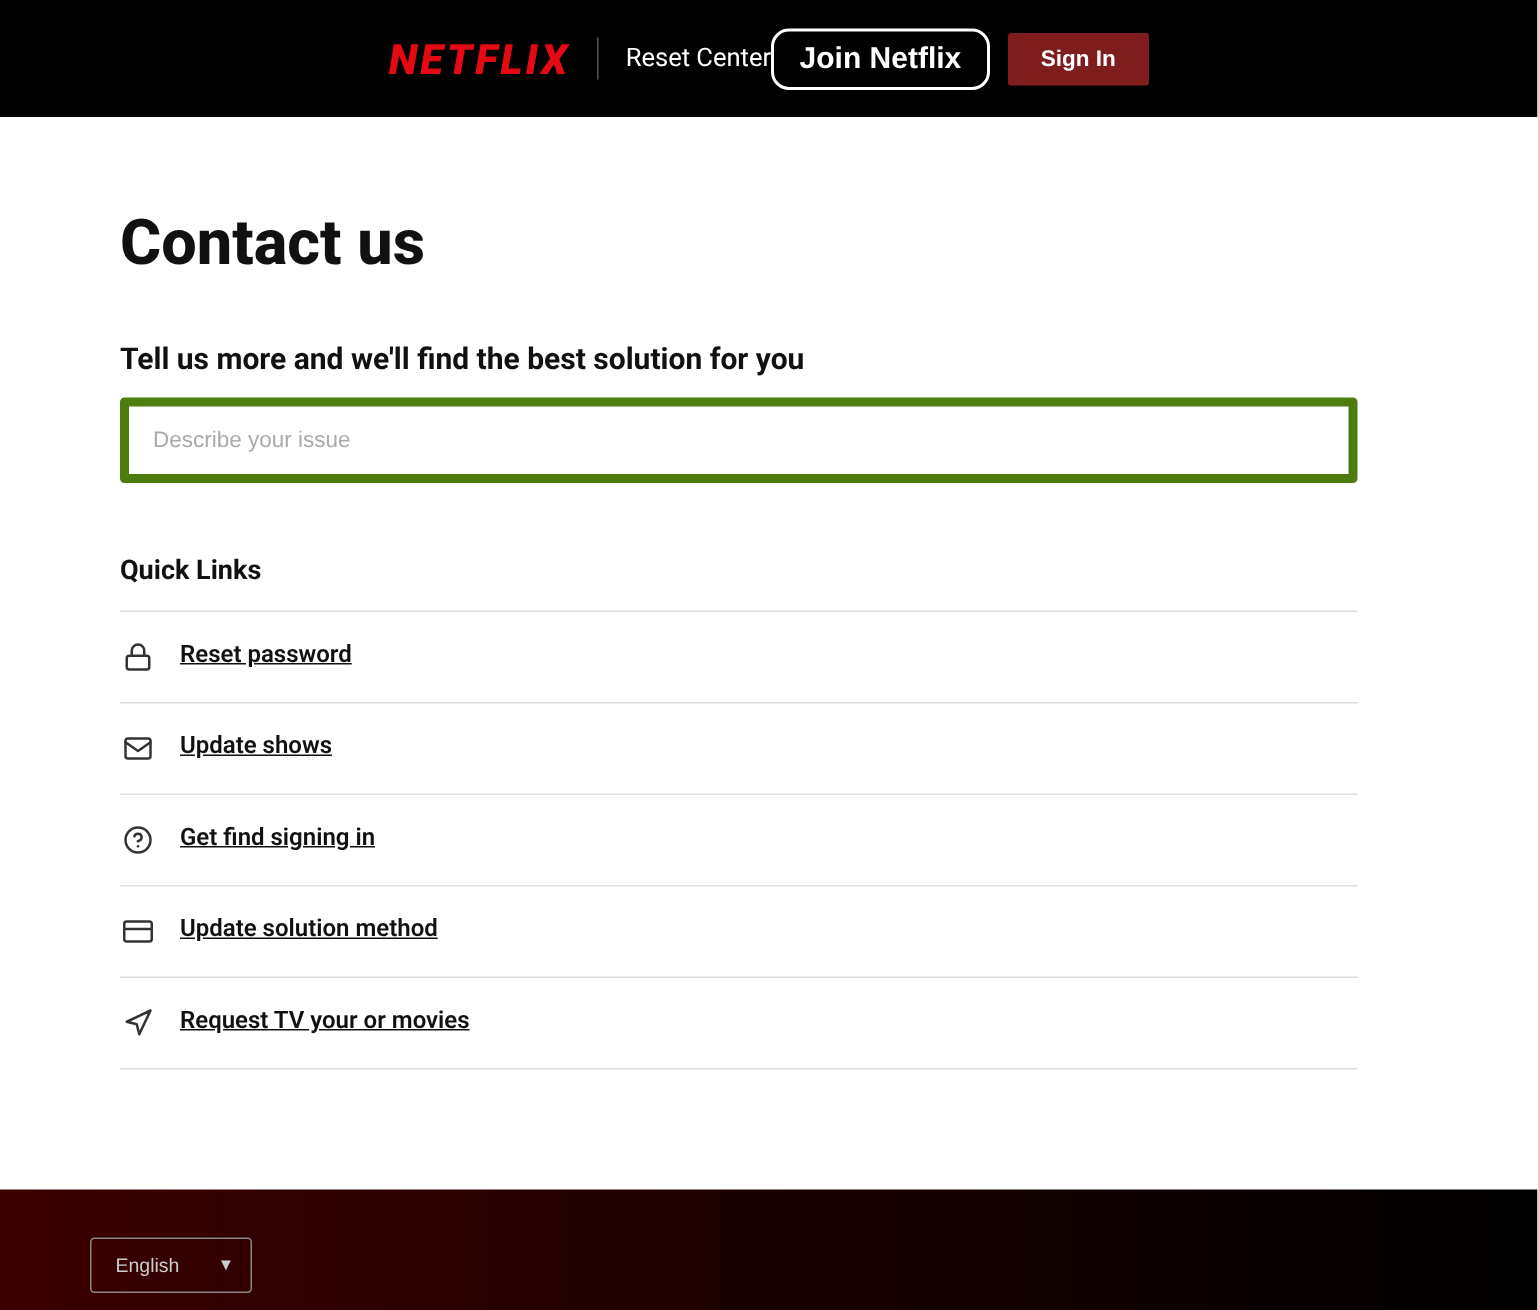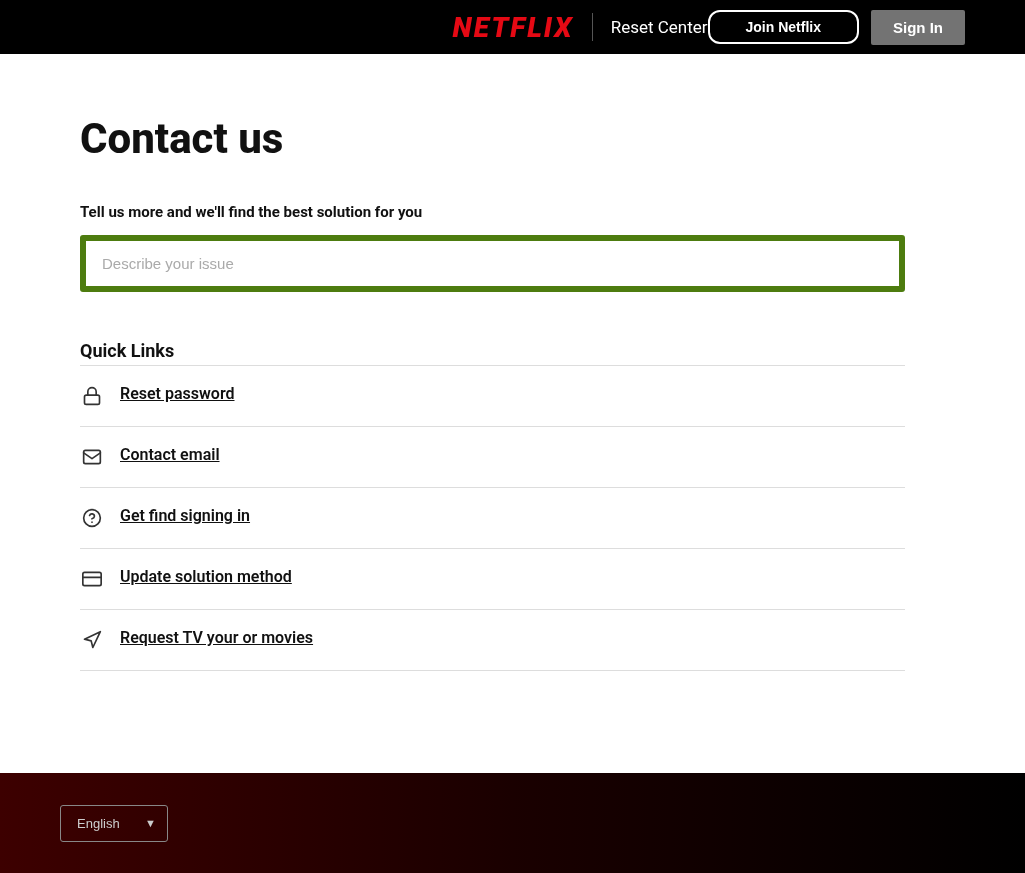--- a/index.html
+++ b/index.html
@@ -13,25 +13,25 @@
       background: #fff;
       width: 1025px;
       min-height: 873px;
       display: flex;
       flex-direction: column;
     }
 
     
     header {
       background: #000;
-      height: 54px;
+      height: 78px;
       display: flex;
       align-items: center;
       padding: 0 60px;
-      justify-content: flex-end;
+      justify-content: center;
     }
 
     .header-left {
       display: flex;
       align-items: center;
       gap: 18px;
     }
 
     .netflix-logo {
       color: #e50914;
@@ -56,29 +56,29 @@
     .header-right {
       display: flex;
       align-items: center;
       gap: 12px;
     }
 
     .join-btn {
       background: transparent;
       color: #fff;
       border: 2px solid #fff;
-      padding: 7px 36px;
-      font-size: 14px;
+      padding: 7px 17px;
+      font-size: 20px;
       font-weight: 600;
       cursor: pointer;
       border-radius: 12px;
     }
 
     .sign-in-btn {
-      background: #737373;
+      background: #7f1d1d;
       color: #fff;
       border: none;
       padding: 9px 22px;
       font-size: 15px;
       font-weight: 600;
       cursor: pointer;
       border-radius: 2px;
     }
 
     
@@ -88,21 +88,21 @@
     }
 
     .page-title {
       font-size: 42px;
       font-weight: 800;
       color: #111;
       margin-bottom: 40px;
     }
 
     .subtitle {
-      font-size: 15px;
+      font-size: 20px;
       font-weight: 700;
       color: #111;
       margin-bottom: 14px;
     }
 
     .search-input {
       width: 100%;
       max-width: 900px;
       border: 6px solid #4d7c0f;
       border-radius: 3px;
@@ -114,21 +114,21 @@
     }
 
     .search-input::placeholder {
       color: #aaa;
     }
 
     .quick-links-title {
       font-size: 18px;
       font-weight: 700;
       color: #111;
-      margin-bottom: 4px;
+      margin-bottom: 16px;
     }
 
     .divider {
       border: none;
       border-top: 1px solid #ddd;
       margin: 0;
     }
 
     .quick-link-item {
       display: flex;
@@ -232,21 +232,21 @@
     <span class="quick-link-label">Reset password</span>
   </a>
 
   <a href="#" class="quick-link-item">
     <span class="quick-link-icon">
       <svg width="20" height="20" viewBox="0 0 24 24" fill="none" stroke="currentColor" stroke-width="2" stroke-linecap="round" stroke-linejoin="round">
         <rect x="2" y="4" width="20" height="16" rx="2"></rect>
         <path d="M2 7l10 7 10-7"></path>
       </svg>
     </span>
-    <span class="quick-link-label">Contact email</span>
+    <span class="quick-link-label">Update shows</span>
   </a>
 
   <a href="#" class="quick-link-item">
     <span class="quick-link-icon">
       <svg width="20" height="20" viewBox="0 0 24 24" fill="none" stroke="currentColor" stroke-width="2" stroke-linecap="round" stroke-linejoin="round">
         <circle cx="12" cy="12" r="10"></circle>
         <path d="M9.09 9a3 3 0 0 1 5.83 1c0 2-3 3-3 3"></path>
         <line x1="12" y1="17" x2="12.01" y2="17"></line>
       </svg>
     </span>

